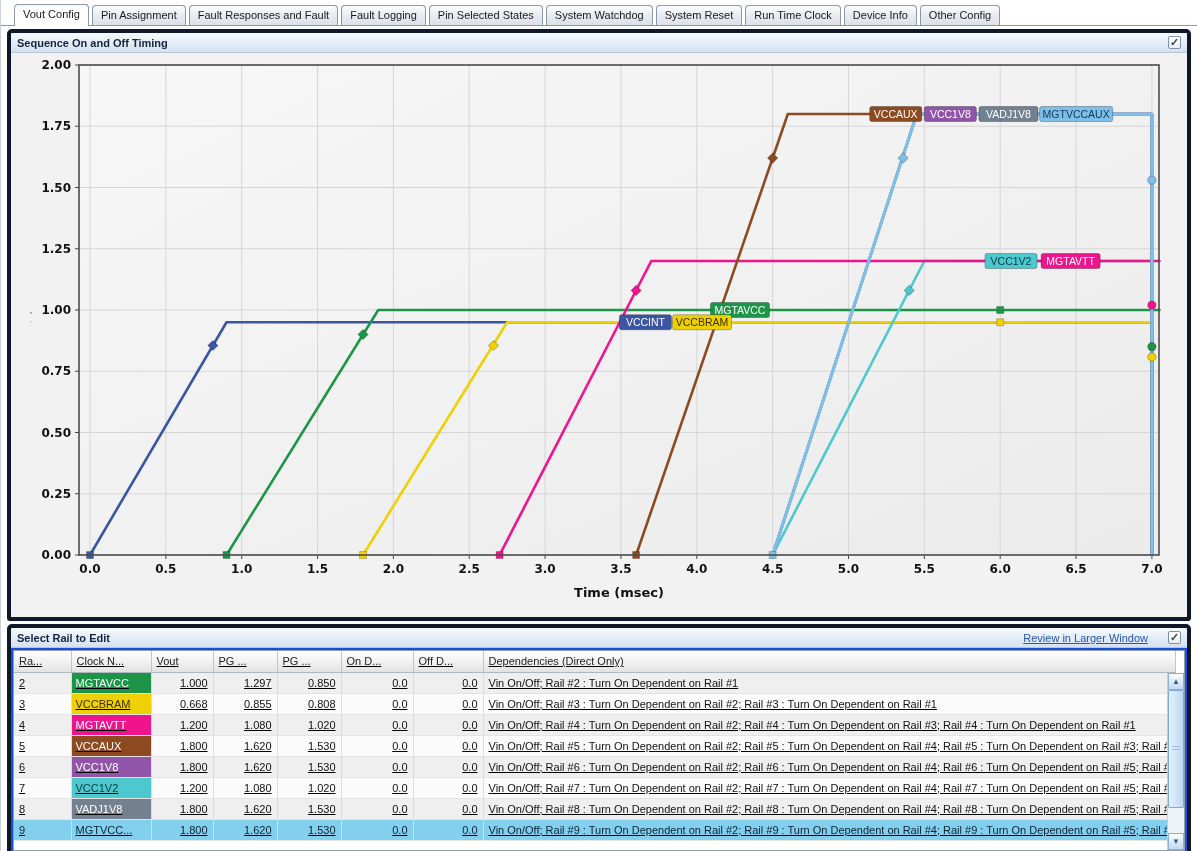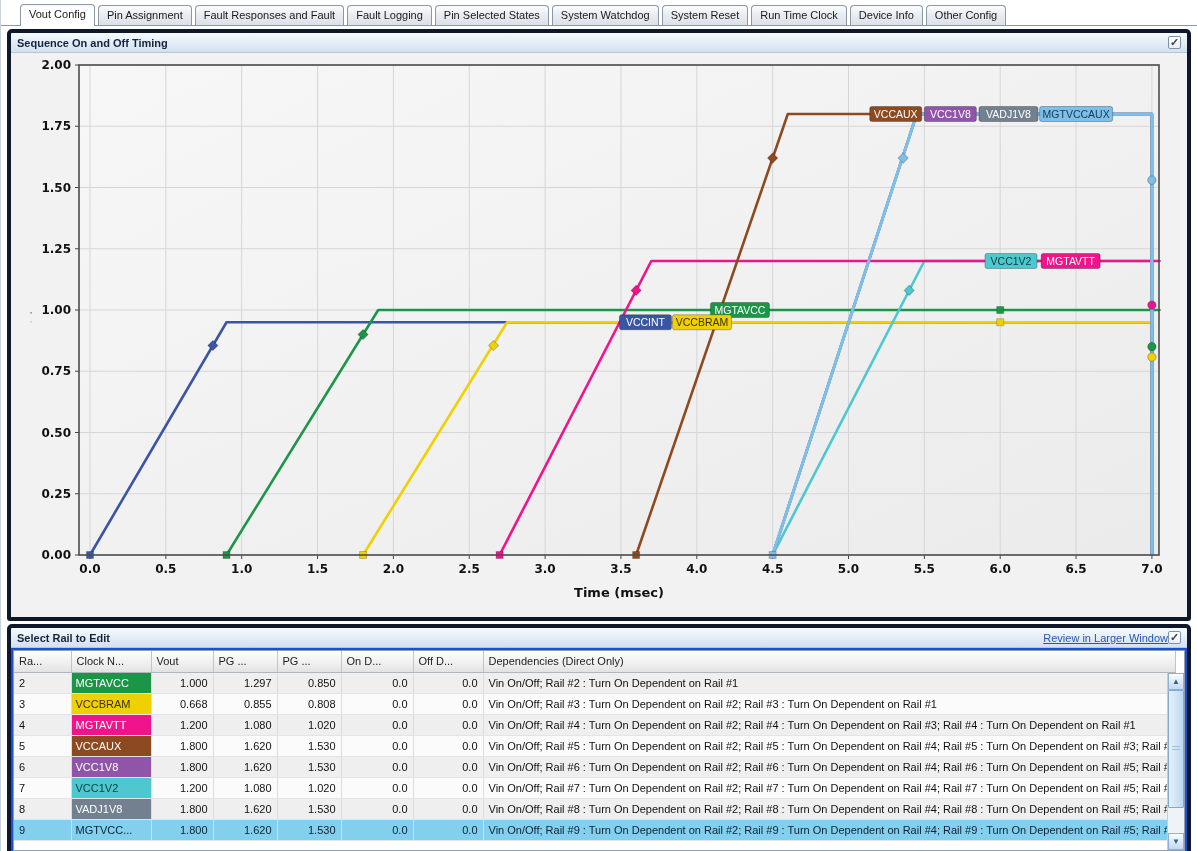--- a/index.html
+++ b/index.html
@@ -1,33 +1,33 @@
 <!DOCTYPE html>
 <html><head>
 <meta charset="utf-8">
 <style>
   html,body{margin:0;padding:0;background:#fff;}
   *{box-sizing:border-box;}
   .app{width:1197px;height:851px;background:#fff;font-family:"Liberation Sans",sans-serif;position:relative;overflow:hidden;border-left:1px solid #c9d2dc;}
   
-  .tabbar{display:flex;align-items:flex-end;padding:3px 0 0 19px;height:26px;border-bottom:1px solid #8a98a8;background:#fff;position:relative;z-index:3;}
+  .tabbar{display:flex;align-items:flex-end;padding:3px 0 0 13px;height:26px;border-bottom:1px solid #8a98a8;background:#fff;position:relative;z-index:3;}
   .tab{font-size:11px;color:#1a1a1a;padding:3px 8px 4px 8px;margin-right:3px;border:1px solid #8a98a8;border-bottom:none;border-radius:4px 4px 0 0;background:linear-gradient(#fdfdfe,#e9ecf1 45%,#dde1e8);white-space:nowrap;cursor:default;position:relative;}
   .tab.active{background:#fff;z-index:4;margin-bottom:-1px;padding-bottom:6px;box-shadow:inset 0 2px 0 #f6faff;}
   
   .panel{margin:3px 6px 0 6px;border:4px solid #0f172a;border-radius:5px 5px 3px 3px;overflow:hidden;background:#1d4ed8;}
   .panel-header{height:20px;display:flex;align-items:center;padding:0 6px;background:linear-gradient(#f6fafd,#e2ecf6 55%,#d3e1ef);border-bottom:1px solid #b7c5d6;font-size:11px;font-weight:bold;color:#16233d;}
   .panel-header .spacer{margin-left:auto;}
   .checkbox{width:13px;height:13px;border:1px solid #7e93aa;border-radius:2px;background:linear-gradient(#ffffff,#e9eef4);display:inline-flex;align-items:center;justify-content:center;font-size:11px;line-height:11px;color:#444;cursor:pointer;}
-  .hdr-link{font-size:11px;font-weight:normal;color:#2a56b0;text-decoration:underline;margin-right:0;cursor:pointer;}
+  .hdr-link{font-size:11px;font-weight:normal;color:#2a56b0;text-decoration:underline;margin-right:20px;cursor:pointer;}
   
   .chart-body{position:relative;background:#f2f2f2;}
   .yaxis-glyph{position:absolute;left:14px;top:258px;width:12px;font-size:9px;color:#3a4a6a;line-height:9px;text-align:center;}
   .yaxis-glyph .b{color:#9cc2e0;}
   
-  .table-wrap{margin:2px;border:1px solid #8fa0b4;background:#fff;position:relative;height:201px;overflow:hidden;}
+  .table-wrap{margin:2px;border:1px solid #8fa0b4;background:#fff;position:relative;height:201px;overflow:hidden;text-decoration:underline;}
   table.rails{border-collapse:collapse;width:1162px;table-layout:fixed;font-size:11px;color:#111;}
   table.rails th{height:21px;font-weight:normal;text-align:left;color:#222;background:linear-gradient(#fefefe,#ececec 70%,#e2e2e2);border-right:1px solid #c4c4c4;border-bottom:1px solid #aeb6c0;padding:0 5px;overflow:hidden;white-space:nowrap;}
   table.rails td{height:20px;border-right:1px solid #dcdcdc;border-bottom:1px solid #e4e4e4;padding:0 5px;overflow:hidden;white-space:nowrap;}
   table.rails tr.odd td{background:#efefef;}
   table.rails tr.even td{background:#fbfbfb;}
   table.rails td.num{text-align:right;}
   table.rails td.name-cell{padding:0;}
   .name-chip{display:block;height:100%;line-height:20px;padding:0 4px;}
   table.rails tr.selected td{background:#82cfee !important;color:#0d2236;}
   table.rails tr.selected td .name-chip{background:transparent !important;color:#0d2236 !important;}

